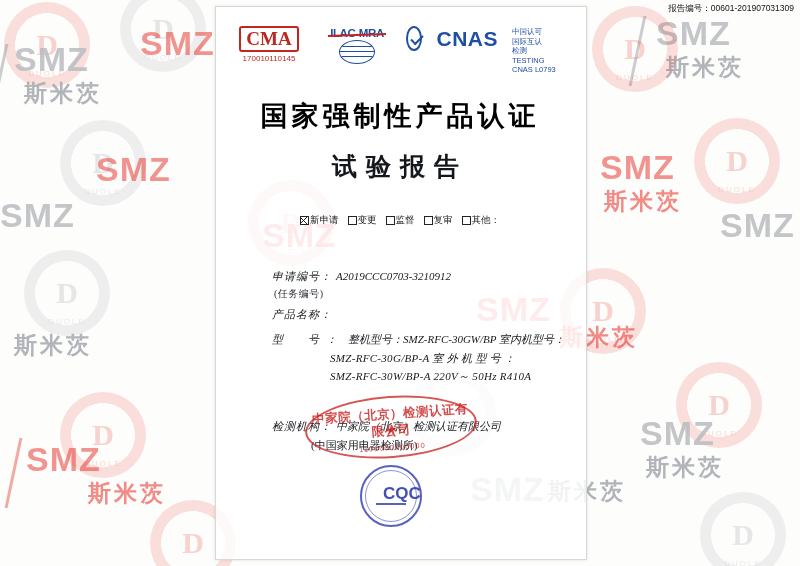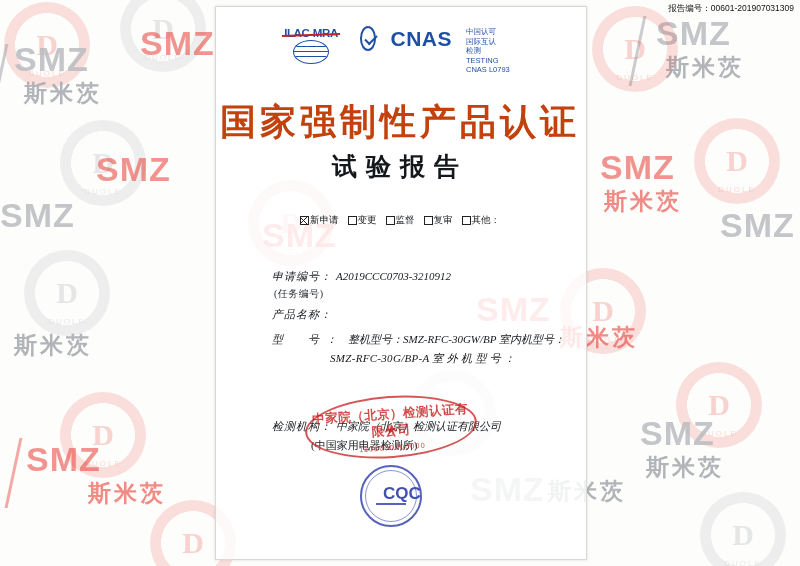--- a/index.html
+++ b/index.html
@@ -238,24 +238,24 @@
   }
   .logo-cnas-right .cn { font-size: 7.5px; }
   .logo-cnas-right .en { color: #1f4fa3; }
 
   
   .title-main {
     position: absolute;
     left: 0; right: 0;
     top: 98px;
     text-align: center;
-    font-size: 36px;
+    font-size: 27px;
     font-weight: bold;
     letter-spacing: 4px;
-    color: #c2410c;
+    color: #000000;
     font-family: "Liberation Serif", serif;
     z-index: 5;
   }
   .title-sub {
     position: absolute;
     left: 0; right: 0;
     top: 150px;
     text-align: center;
     font-size: 25px;
     font-weight: bold;
@@ -523,20 +523,24 @@
   </div>
 
   <div class="sheet"></div>
 
   <div class="report-no">
     <span>报告编号：</span><span>00601-201907031309</span>
   </div>
 
   <div class="logo-row">
 
+    <div class="logo-cma">
+      <div class="cma-box">CMA</div>
+      <div class="cma-num">170010110145</div>
+    </div>
 
     <div class="logo-ilac">
       <div class="ilac-top">
         <span>ILAC-MRA</span>
         <span class="red-strike"></span>
       </div>
       <div class="ilac-globe">
         <i style="top:5px"></i>
           <i style="top:10px"></i>
           <i style="top:15px"></i>
@@ -598,20 +602,23 @@
       <span class="f-label">产品名称：</span>
     </div>
 
     <div class="field-line gap-before">
       <span class="f-label sp2">型　号：</span>
       <span class="f-value">整机型号：SMZ-RFC-30GW/BP  室内机型号：</span>
     </div>
     <div class="field-line f-cont">
       <span class="f-value">SMZ-RFC-30G/BP-A   室 外 机 型 号 ：</span>
     </div>
+    <div class="field-line f-cont">
+      <span class="f-value">SMZ-RFC-30W/BP-A   220V～ 50Hz R410A</span>
+    </div>
 
   </div>
 
   <div class="org-block">
     <div class="field-line">
       <span class="f-label">检测机构：</span>
       <span class="f-value">中家院（北京）检测认证有限公司</span>
     </div>
     <div class="l2">(中国家用电器检测所)</div>
   </div>

